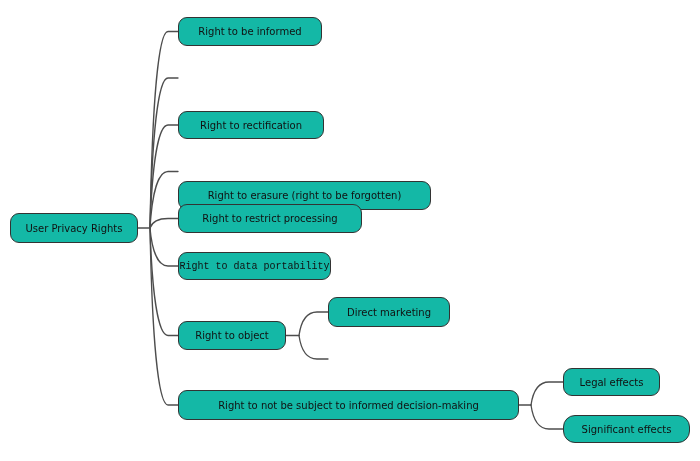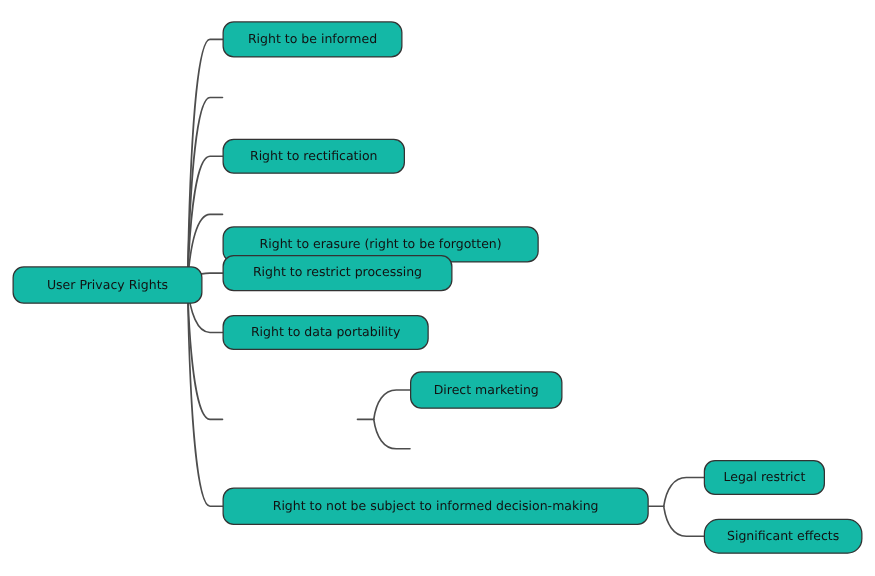--- a/index.html
+++ b/index.html
@@ -53,36 +53,37 @@
 
     <path d="M286,335.5 L299,335.5"></path>
     <path d="M299,335.5 C301,321.4 307,312 317,312 L328,312"></path>
     <path d="M299,335.5 C301,349.6 307,359 317,359 L328,359"></path>
 
     <path d="M519,405 L531,405"></path>
     <path d="M531,405 C533,391.2 539,382 549,382 L563,382"></path>
     <path d="M531,405 C533,419.4 539,429 549,429 L563,429"></path>
   </svg>
 
-  <div class="node" style="left:10px; top:213px; width:152px; height:30px;">User Privacy Rights</div>
+  <div class="node" style="left:10px; top:213px; width:128px; height:30px;">User Privacy Rights</div>
 
   <div class="node" style="left:178px; top:17px; width:144px; height:29px;">Right to be informed</div>
 
 
   <div class="node" style="left:178px; top:111px; width:146px; height:28px;">Right to rectification</div>
 
   <div class="node" style="left:178px; top:157px; width:253px; height:29px;margin-top:24px;">Right to erasure (right to be forgotten)</div>
 
   <div class="node" style="left:178px; top:204px; width:184px; height:29px;">Right to restrict processing</div>
 
-  <div class="node" style="left:178px; top:252px; width:165px; height:28px;">Right to data portability</div>
+  <div class="node" style="left:178px; top:252px; width:153px; height:28px;font-family:Liberation Mono, monospace;">Right to data portability</div>
 
+  <div class="node" style="left:178px; top:321px; width:108px; height:29px;">Right to object</div>
 
   <div class="node" style="left:178px; top:390px; width:341px; height:30px;">Right to not be subject to informed decision-making</div>
 
   <div class="node" style="left:328px; top:297px; width:122px; height:30px;">Direct marketing</div>
 
 
-  <div class="node" style="left:563px; top:368px; width:97px; height:28px;">Legal restrict</div>
+  <div class="node" style="left:563px; top:368px; width:97px; height:28px;">Legal effects</div>
 
   <div class="node" style="left:563px; top:415px; width:127px; height:28px;border-radius:12px;">Significant effects</div>
 
 </div>
 
 </body></html>

